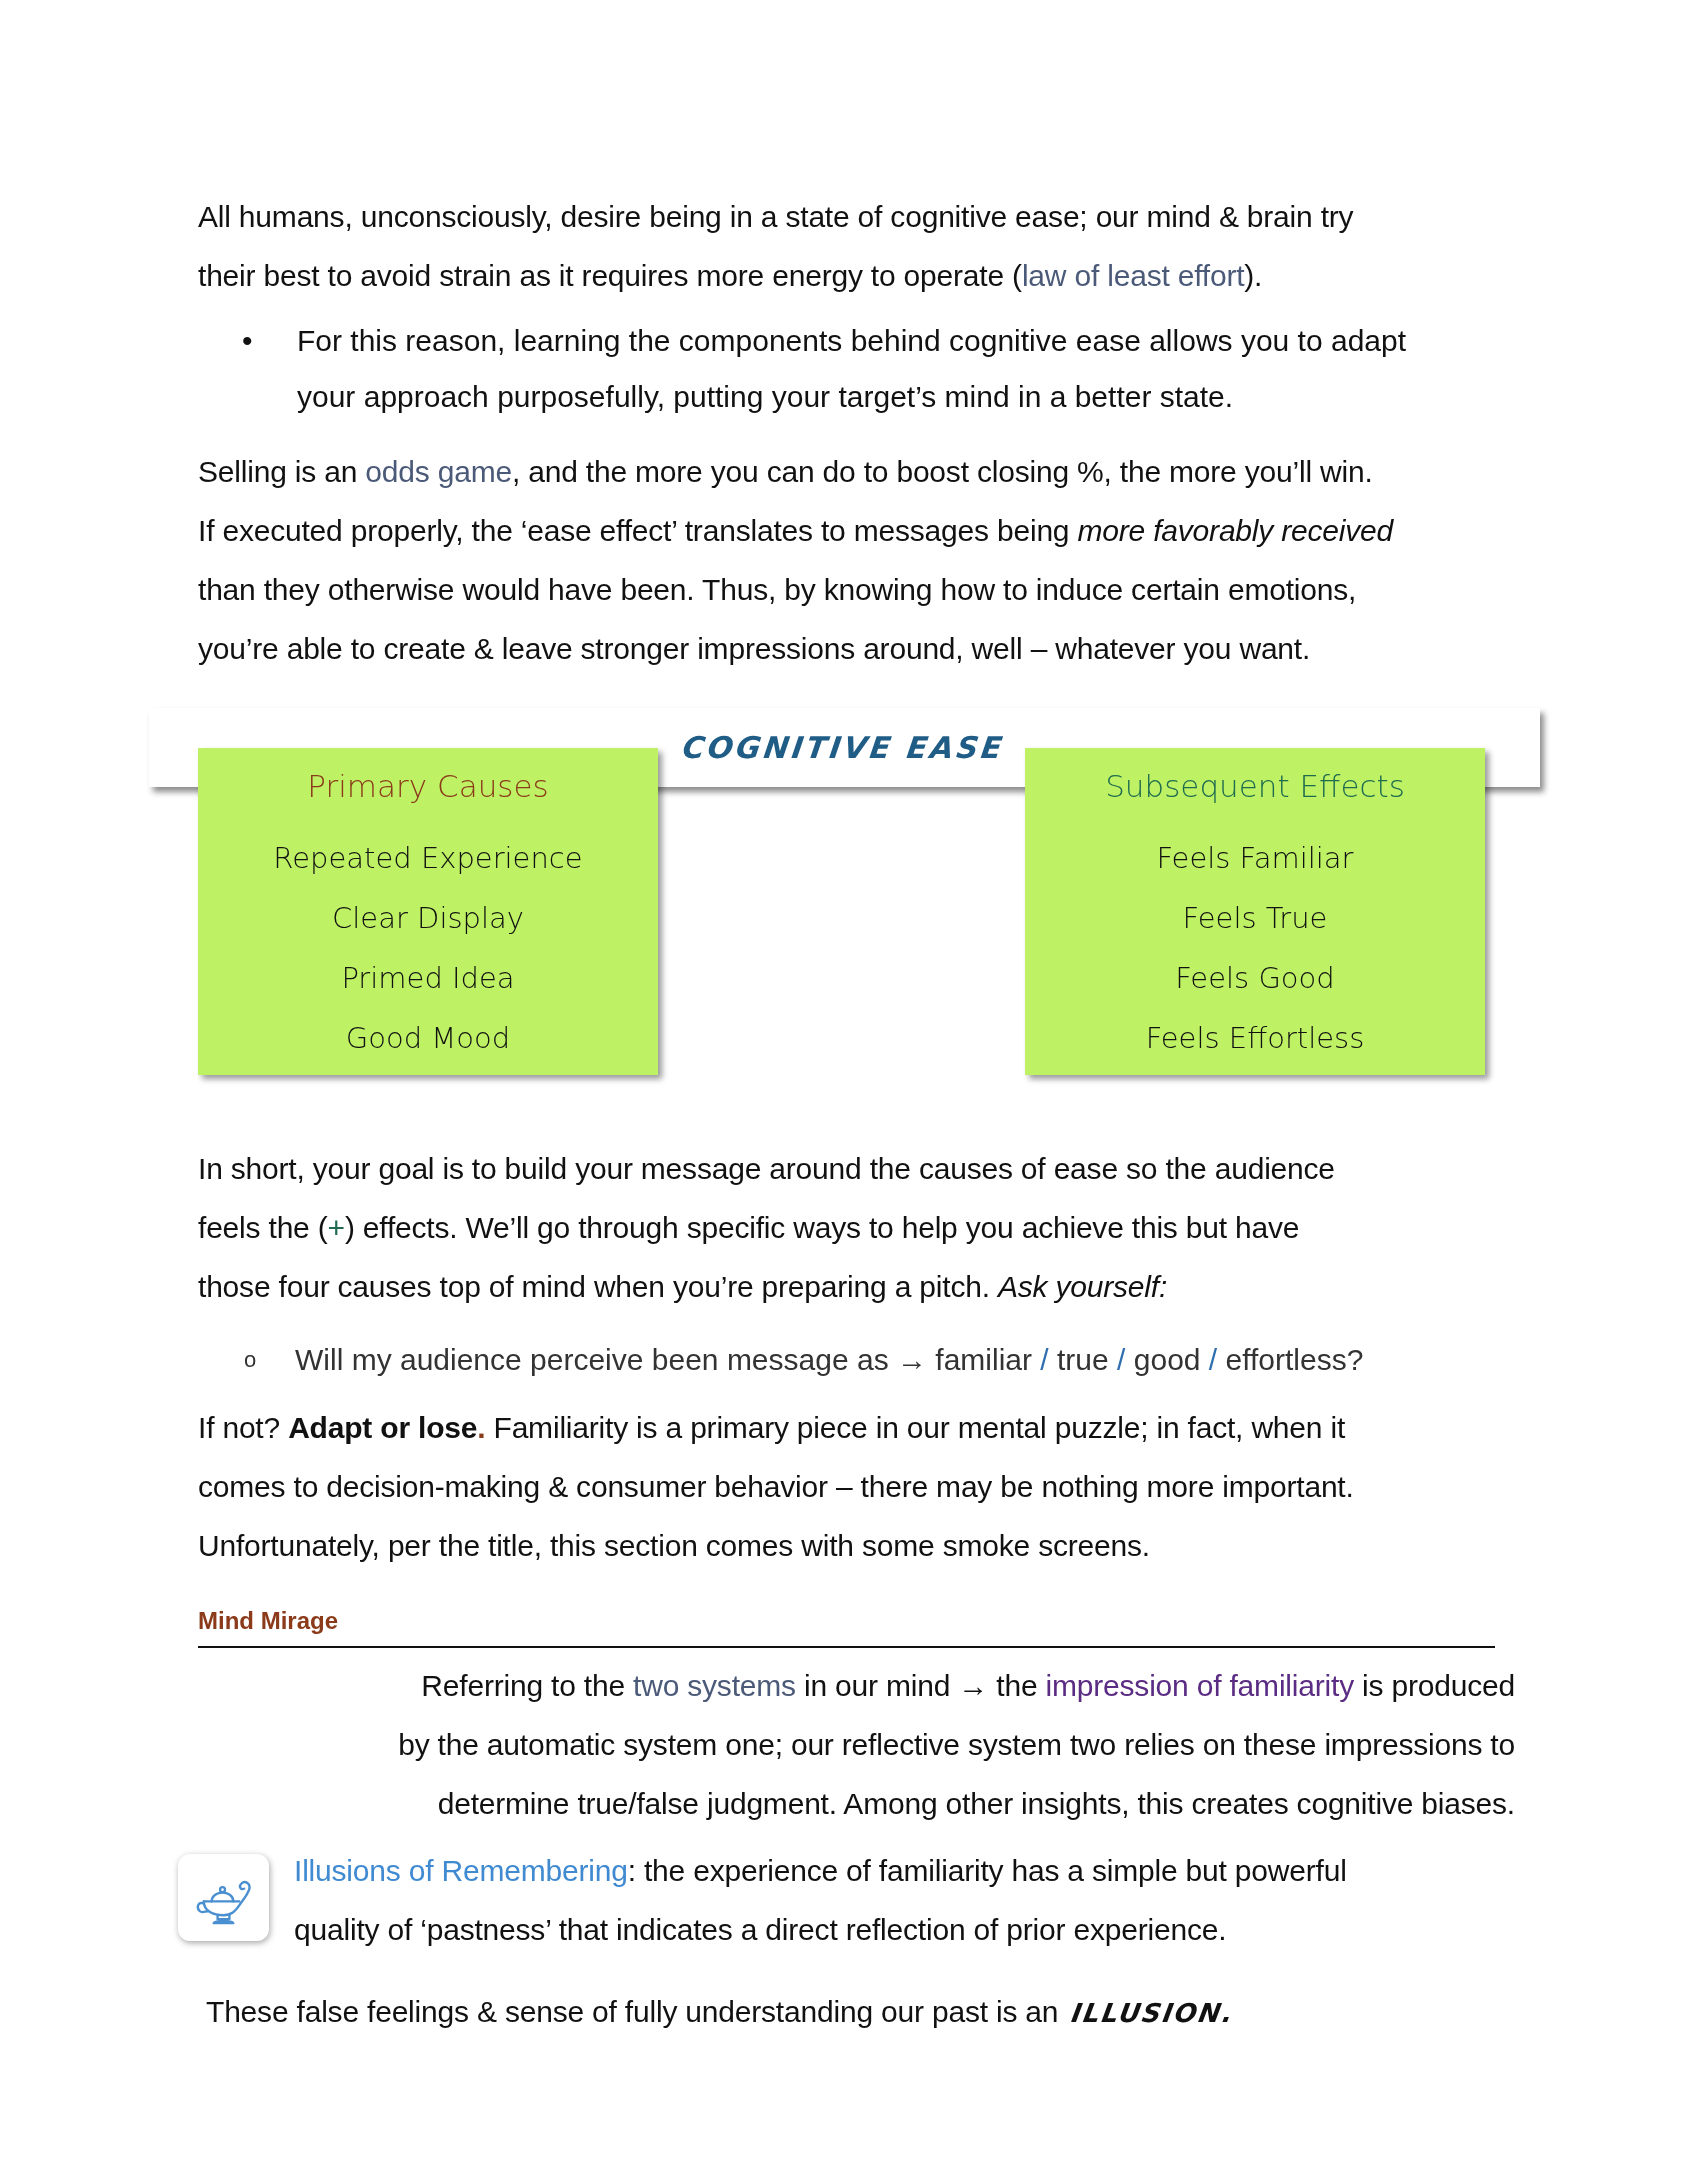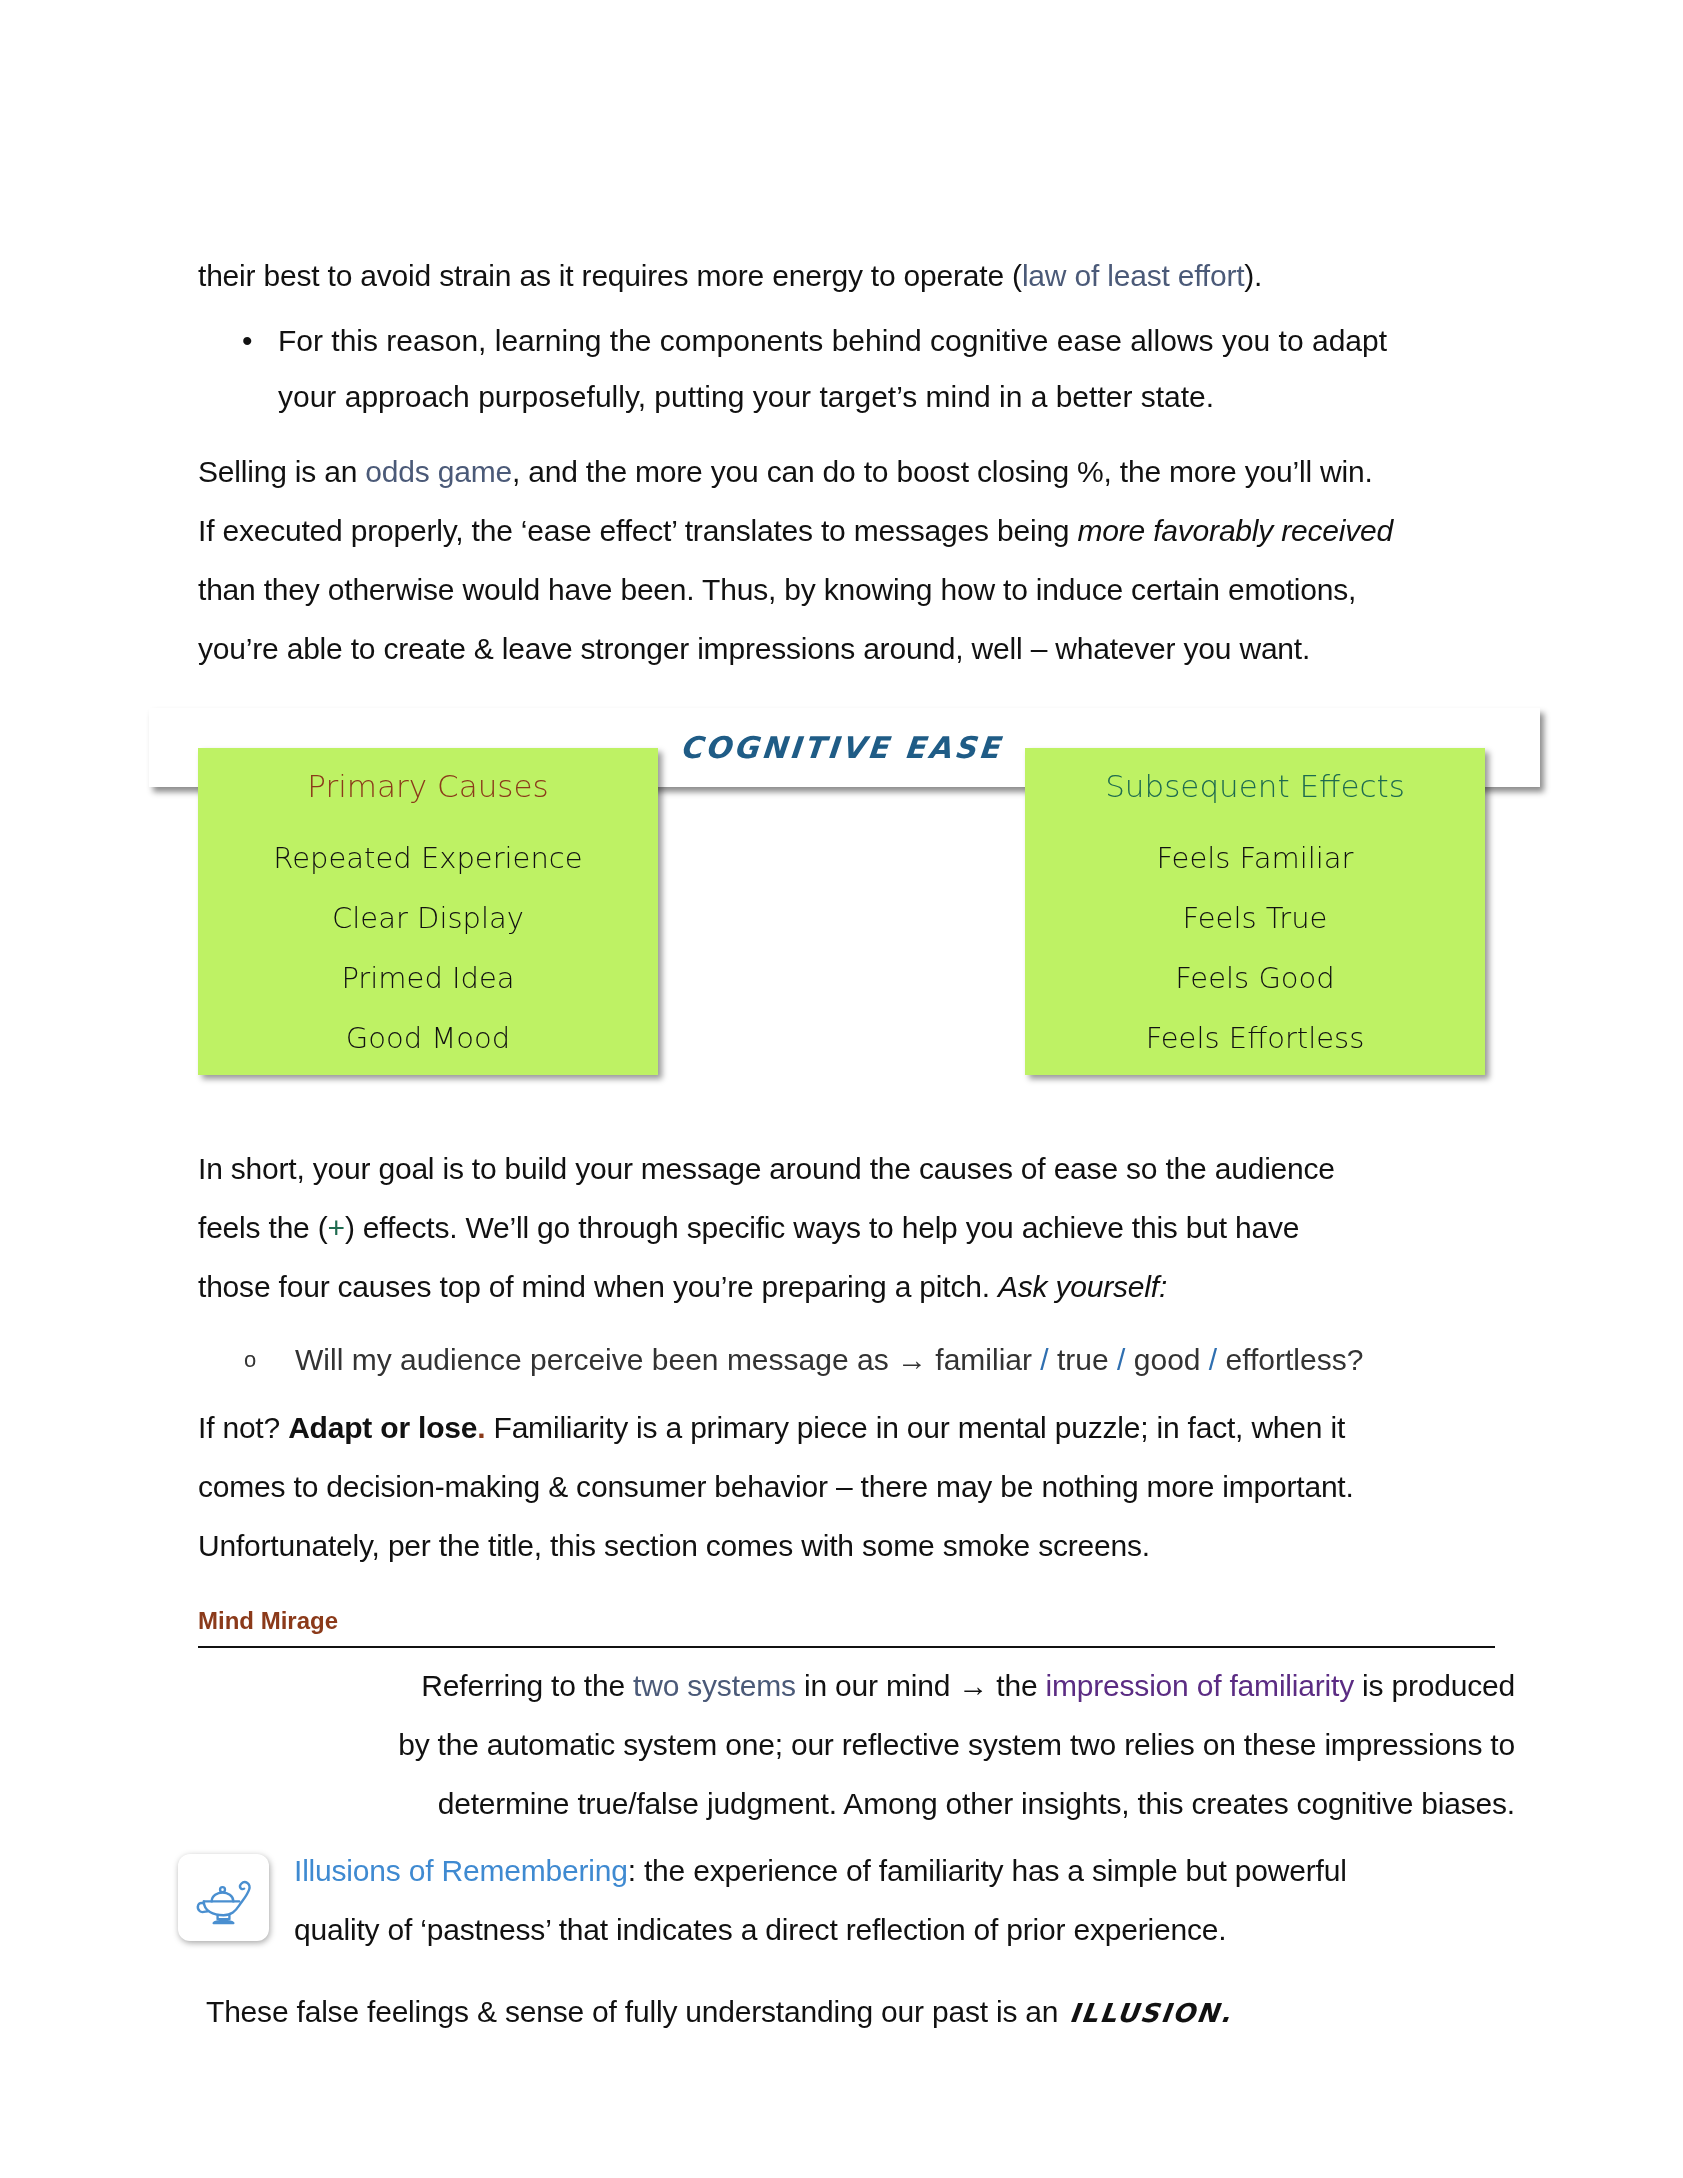--- a/index.html
+++ b/index.html
@@ -2,21 +2,21 @@
 <html><head>
 <meta charset="utf-8">
 <style>
   html, body { margin: 0; padding: 0; background: #ffffff; }
   body { width: 1683px; height: 2178px; position: relative; overflow: hidden;
          font-family: "Liberation Sans", sans-serif; color: #111; }
   .p { position: absolute; left: 198px; width: 1317px; font-size: 30px; line-height: 59px; margin: 0; letter-spacing: -0.2px; }
   .link-slate { color: #4b5a78; }
   .bullet-row { position: absolute; left: 198px; width: 1317px; font-size: 30px; line-height: 56px; }
   .bullet-row .mark { position: absolute; left: 44px; top: 0; }
-  .bullet-row .txt { position: absolute; left: 80px; width: 1208px; }
+  .bullet-row .txt { position: absolute; left: 99px; width: 1208px; }
   .banner { position: absolute; left: 149px; top: 708px; width: 1391px; height: 79px; background: #fff;
             box-shadow: 4px 5px 6px rgba(0,0,0,0.45); text-align: center; }
   .banner-title { font-family: "DejaVu Sans", sans-serif; font-weight: bold; font-style: italic; color: #1f5c86;
                   font-size: 30px; line-height: 79px; letter-spacing: 3px; transform: skewX(-8deg); display: inline-block; }
   .box { position: absolute; top: 748px; width: 460px; height: 327px; background: #bef264;
          box-shadow: 4px 4px 6px rgba(0,0,0,0.4); text-align: center; font-family: "DejaVu Sans", sans-serif; }
   .box-left { left: 198px; }
   .box-right { left: 1025px; }
   .box-head { font-size: 31px; line-height: 40px; margin-top: 18px; font-weight: 300; }
   .box-left .box-head { color: #8b3a1a; }
@@ -36,21 +36,21 @@
   .illu-head { color: #3f8ad1; }
   .illusion-word { font-family: "DejaVu Sans", sans-serif; font-weight: bold; font-style: italic; letter-spacing: 2px;
                    font-size: 26px; display: inline-block; transform: skewX(-10deg); margin-left: 14px; }
   .rust { color: #8b3a1a; }
   .green { color: #1e6b4f; }
 </style>
 </head>
 <body>
 
 <p class="p" style="top:187px;">
-  <br>
+  <span>All humans, unconsciously, desire being in a state of cognitive ease; our mind &amp; brain try</span><br>
   <span>their best to avoid strain as it requires more energy to operate (</span><span class="link-slate">law of least effort</span><span>).</span>
 </p>
 
 <div class="bullet-row" style="top:313px;">
   <span class="mark">•</span>
   <span class="txt">
     <span>For this reason, learning the components behind cognitive ease allows you to adapt</span><br>
     <span>your approach purposefully, putting your target’s mind in a better state.</span>
   </span>
 </div>

